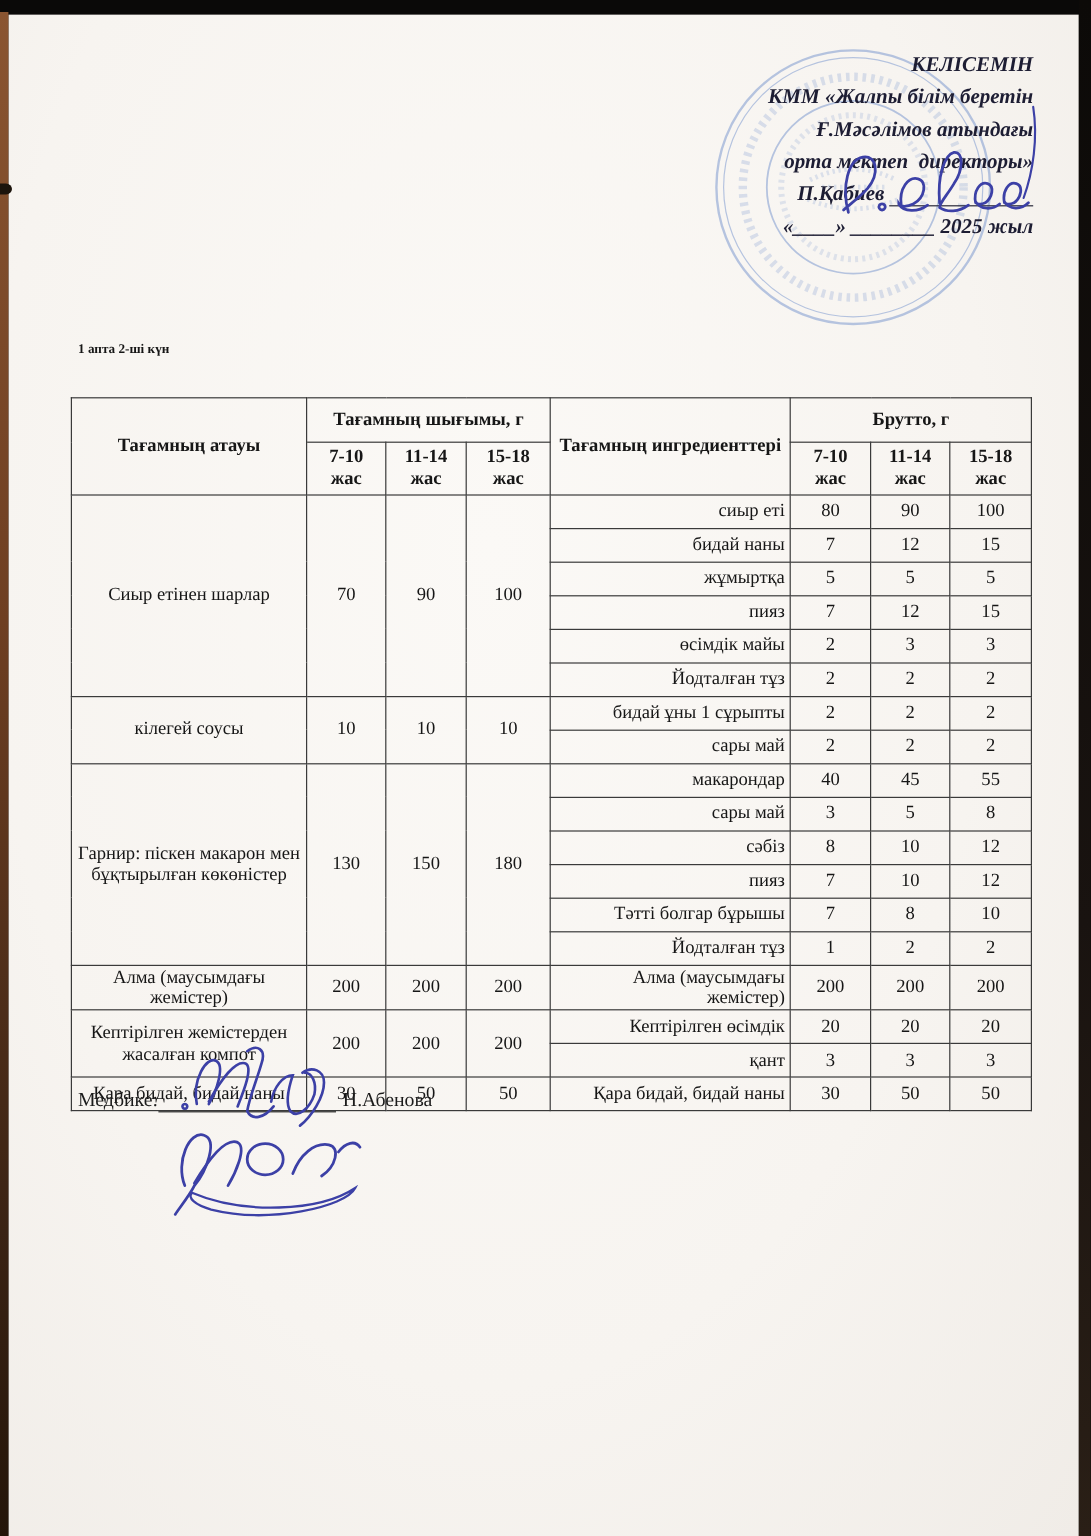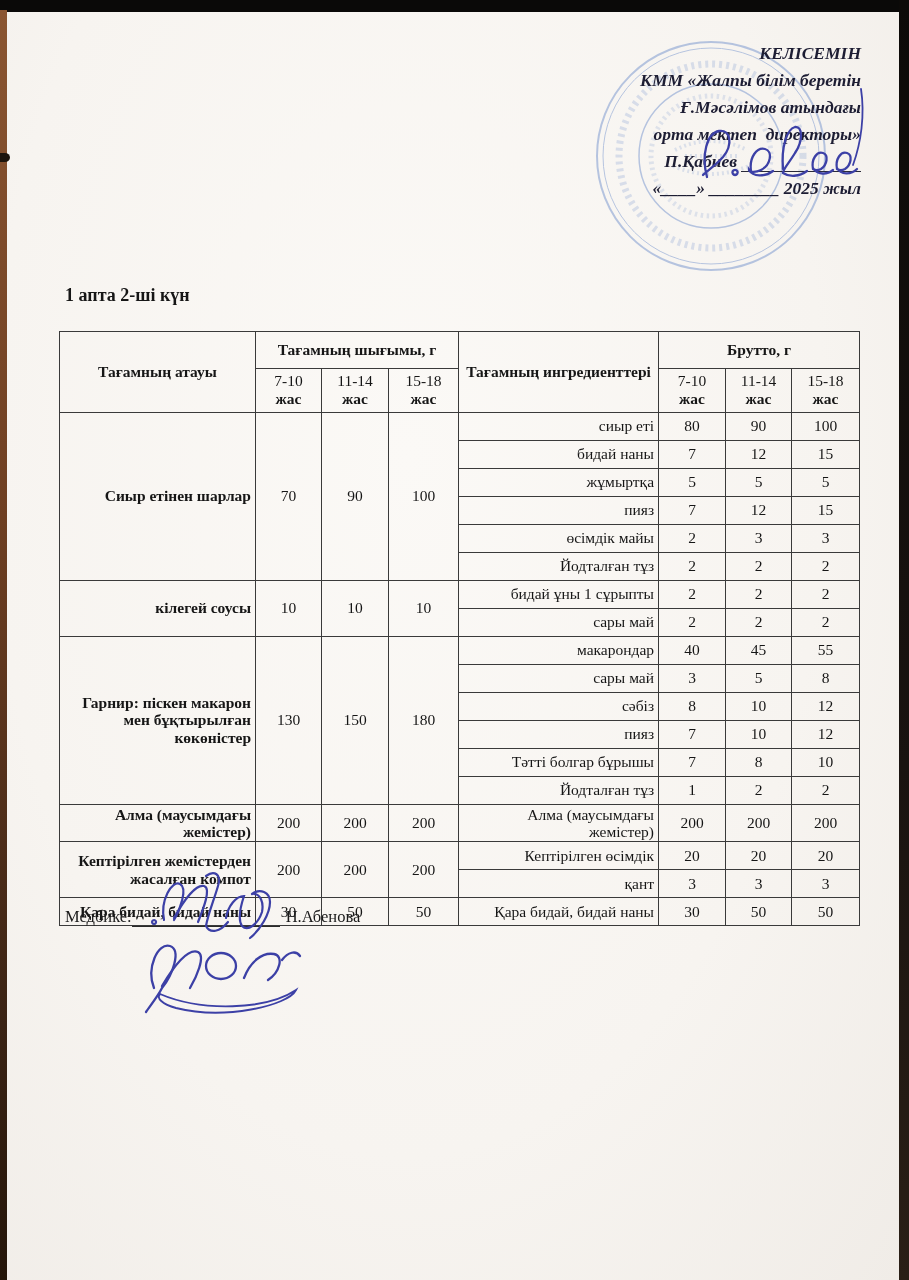--- a/index.html
+++ b/index.html
@@ -23,33 +23,33 @@
   .sig-row{display:flex;justify-content:flex-end;align-items:center;}
   .sig-line{display:inline-block;width:120px;border-bottom:1.6px solid #2a2a3a;height:20px;margin-left:4px;}
 
   
   .stamp-svg{position:absolute;left:585px;top:30px;width:252px;height:252px;opacity:0.55;pointer-events:none;}
 
   
   .ink{position:absolute;pointer-events:none;}
 
   
-  .doc-title{position:absolute;left:65px;top:285px;font-weight:bold;font-size:18px;color:#161616;}
+  .doc-title{position:absolute;left:65px;top:285px;font-weight:bold;font-size:11px;color:#161616;}
 
   
   .menu-table{position:absolute;left:59px;top:331px;border-collapse:collapse;table-layout:fixed;
               width:800px;font-size:15.5px;color:#161616;}
   .menu-table th,.menu-table td{border:1.6px solid #3a3a3a;padding:1px 4px;vertical-align:middle;}
   .menu-table th{font-weight:bold;line-height:1.18;padding:3px 2px;}
   .menu-table thead tr:first-child th{height:30px;}
   .menu-table td{height:25px;line-height:1.12;}
-  .c-name{text-align:right;padding-left:7px;font-weight:bold;}
+  .c-name{text-align:center;padding-left:7px;}
   .c-ing{text-align:right;padding-left:7px;}
   .c-num{text-align:center;}
-  .age-range{display:block;font-weight:normal;}
+  .age-range{display:block;font-weight:bold;}
   .age-unit{display:block;font-weight:bold;}
 
   
   .bottom-sigs{position:absolute;left:65px;top:893px;font-size:16.5px;color:#1b1b1b;}
   .bsig-row{display:flex;align-items:flex-end;height:34px;margin-bottom:26px;}
   .bsig-underline{display:inline-block;width:148px;border-bottom:1.5px solid #2a2a2a;height:22px;}
   .bsig-name{margin-left:6px;}
 </style>
 </head>
 <body>

